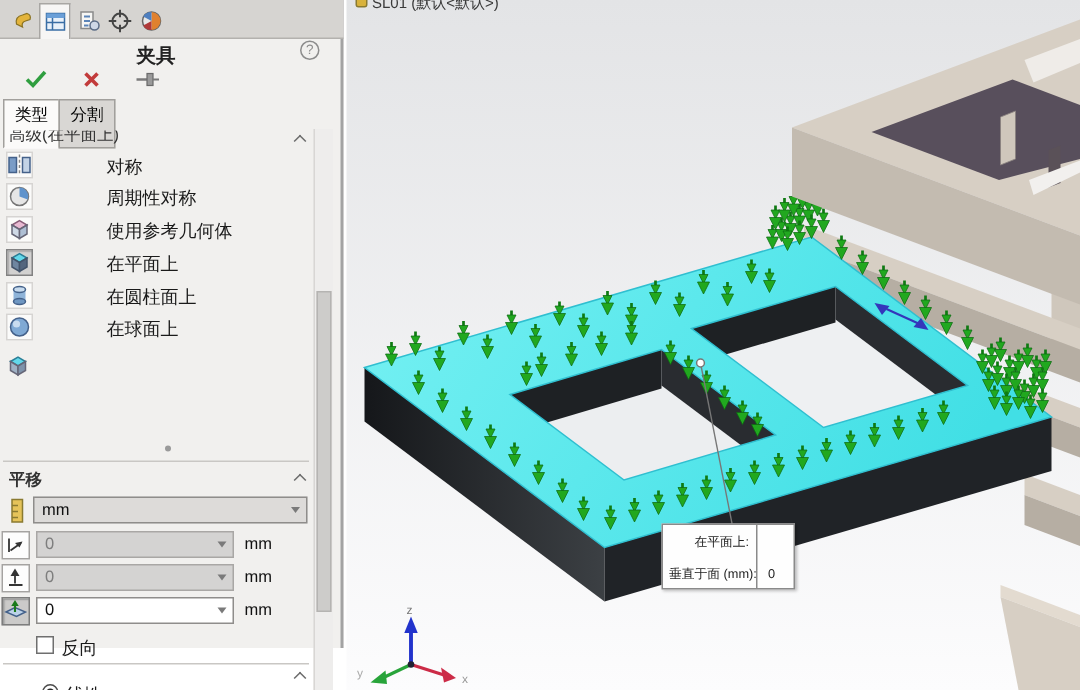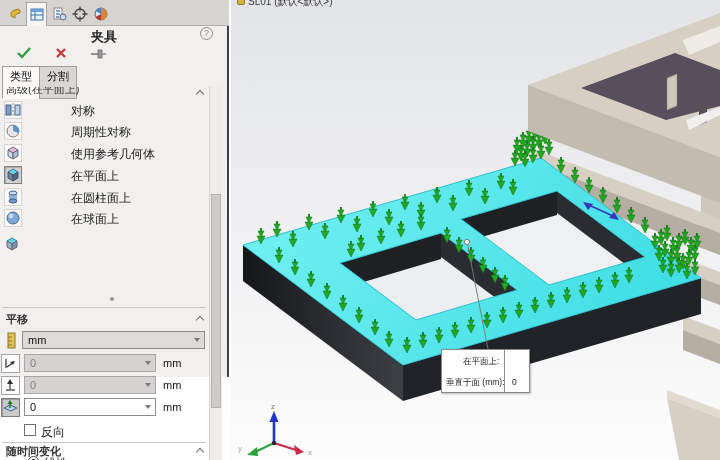--- a/index.html
+++ b/index.html
@@ -1,21 +1,21 @@
 <!DOCTYPE html>
 <html style="--face: #55e9ec; --face-edge: #2fbfd0; --side: #1b1d20; --arrow: #21a81f; --beige: #d7cfc4; --beige-dark: #b6aea3; --opening-dark: #584f5c; --background-top: #e3e4e6; --background-bottom: #fcfcfd;"><head>
 <meta charset="utf-8">
 <style>
   * { margin:0; padding:0; box-sizing:border-box; }
   html,body { width:720px; height:460px; overflow:hidden;
     font-family:"Liberation Sans","DejaVu Sans",sans-serif; background:#fff; }
   .abs { position:absolute; }
   
-  #panel { position:absolute; left:0; top:0; width:229px; height:377px;
-    background:#f1f0ee; border-right:2px solid #404040; }
+  #panel { position:absolute; left:0; top:0; width:229px; height:432px;
+    background:#f1f0ee; border-right:2px solid #a3a3a3; }
   #tabstrip { position:absolute; left:0; top:0; width:229px; height:26px;
     background:#d6d4d1; border-bottom:1px solid #b3b1ae; }
   .ptab { position:absolute; top:2px; width:21px; height:24px; text-align:center; }
   .ptab.active { background:#f7f6f5; border:1px solid #a8a6a3; border-bottom:none; }
   #panel-title { position:absolute; left:0; top:28px; width:208px; text-align:center;
     font-size:13px; font-weight:bold; color:#222; }
   .helpcircle { position:absolute; left:200px; top:27px; width:13px; height:13px;
     border:1px solid #8c8c8c; border-radius:50%; color:#8c8c8c; font-size:9px;
     line-height:11px; text-align:center; }
   #okrow { position:absolute; left:0; top:46px; width:208px; height:18px; }
@@ -250,22 +250,20 @@
       </svg></span>
   <div class="combo" style="left:24px;top:398px;width:132px">
     <span>0</span><span class="caret"></span>
   </div>
   <span class="mm" style="top:401px">mm</span>
 
   <span class="cbx" style="top:424px"></span>
   <span class="cblabel" style="top:424px">反向</span>
 
   <div class="hr" style="top:442px"></div>
-  <div class="gheader" style="top:444px;height:13px;font-weight:bold">
-    <span>随时间变化</span></div>
   <div class="chev" style="left:197px;top:447px"></div>
 
   <span class="radio" style="top:456px">
       <span class="dot"></span>
     </span>
   <span class="cblabel" style="left:44px;top:455px">线性</span>
 
   <div id="vscroll">
     <div id="vthumb"></div>
   </div>

